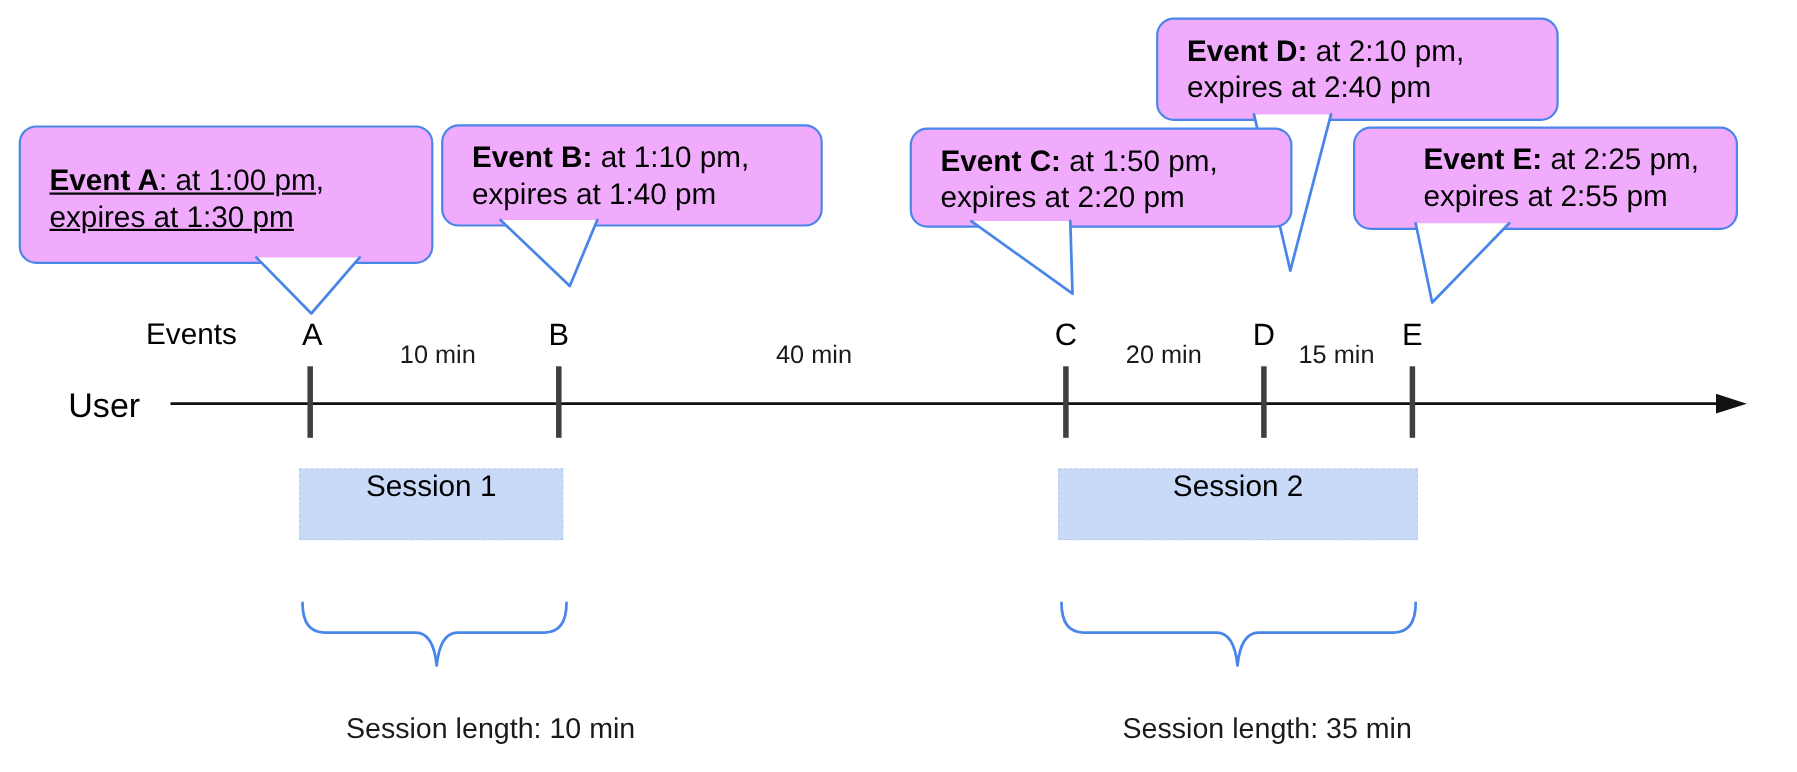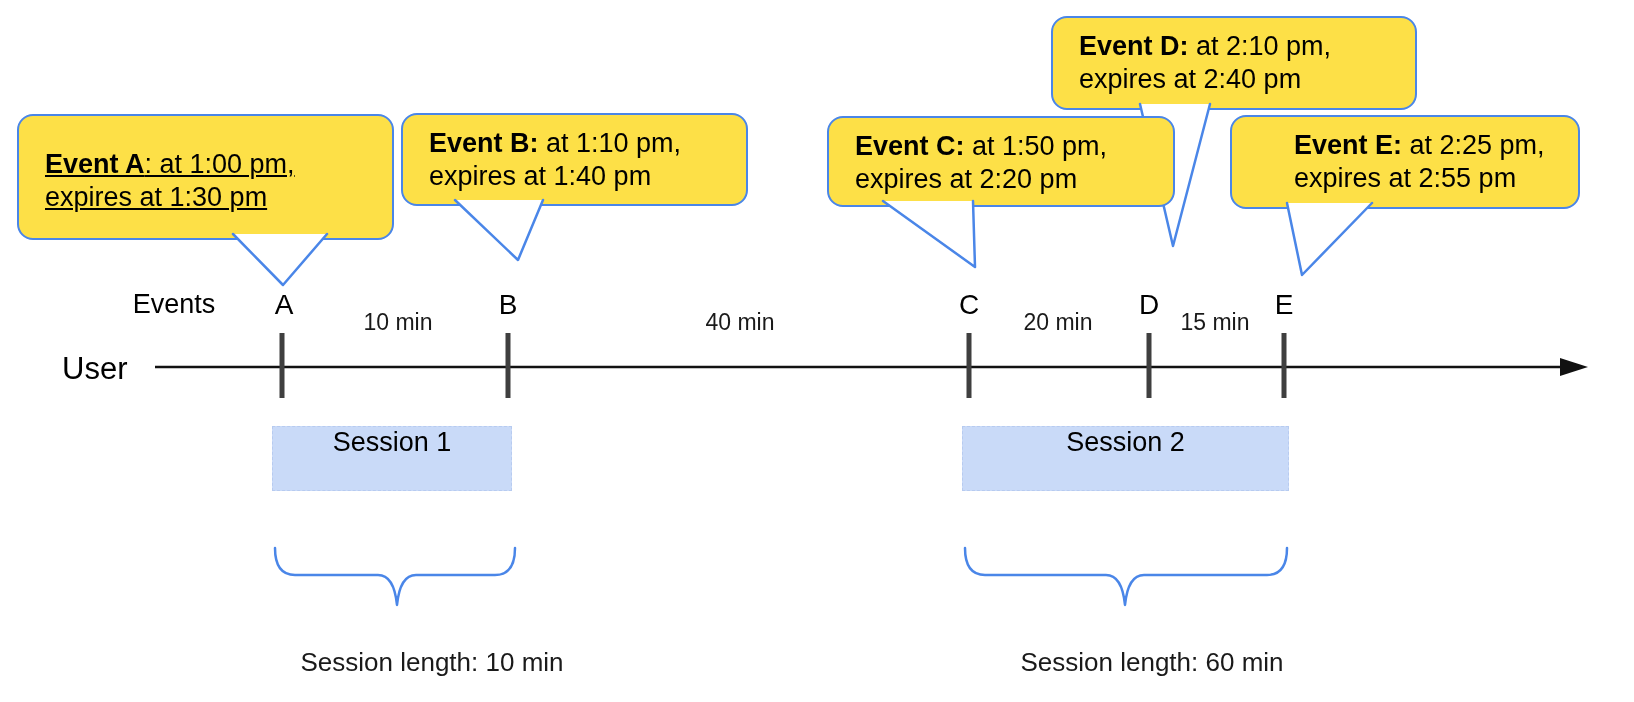--- a/index.html
+++ b/index.html
@@ -8,21 +8,21 @@
     width:1634px;height:702px;
     background:#fff;
     font-family:"Liberation Sans",sans-serif;
     color:#000;
     overflow:hidden;
   }
   .abs{position:absolute;}
   
   .bubble{
     position:absolute;
-    background:#fde047;
+    background:#f0abfc;
     border:2.5px solid var(--bubble_border,#4a86e8);
     border-radius:16px;
     font-size:27px;
     line-height:33px;
     box-sizing:border-box;
   }
   .bubble .txt{padding-left:26px;padding-right:8px;}
   .bubble-a{left:17px;top:114px;width:377px;height:126px;}
   .bubble-a .txt{padding-top:32px;text-decoration:underline;}
   .bubble-b{left:401px;top:113px;width:347px;height:93px;}
@@ -43,21 +43,21 @@
     position:absolute;top:426px;height:65px;
     background:var(--session_fill,#c9daf8);
     border:1.5px dashed #b7cbf0;
     box-sizing:border-box;
     display:flex;justify-content:center;
     font-size:27px;
   }
   .session-1{left:272px;width:240px;}
   .session-2{left:962px;width:327px;}
   .session-length{top:647px;font-size:26px;color:#1a1a1a;}
-  .sl-1{left:432px;}
+  .sl-1{left:446px;}
   .sl-2{left:1152px;}
   .braces path{fill:none;stroke:var(--brace,#4a86e8);stroke-width:2.5;stroke-linecap:round;stroke-linejoin:round;}
   .timeline-svg line{stroke:#111;stroke-width:2.5;}
   .timeline-svg rect{fill:var(--tick,#3f3f3f);}
   .timeline-svg polygon{fill:#111;}
 </style>
 </head>
 <body>
 
 <div class="canvas">
@@ -127,15 +127,15 @@
   <div class="session-box session-2">
     <span>Session 2</span>
   </div>
 
   <svg class="abs braces" style="left:260px;top:542px;" width="1040" height="72" viewBox="0 0 1040 72">
     <path d="M15,6 Q15,33 35,33 L118,33 Q134,33 137,63 Q140,33 156,33 L235,33 Q255,33 255,6"></path>
     <path d="M705,6 Q705,33 725,33 L846,33 Q862,33 865,63 Q868,33 884,33 L1007,33 Q1027,33 1027,6"></path>
   </svg>
 
   <div class="abs center-x session-length sl-1">Session length: 10 min</div>
-  <div class="abs center-x session-length sl-2">Session length: 60 min</div>
+  <div class="abs center-x session-length sl-2">Session length: 35 min</div>
 
 </div>
 
 </body></html>

